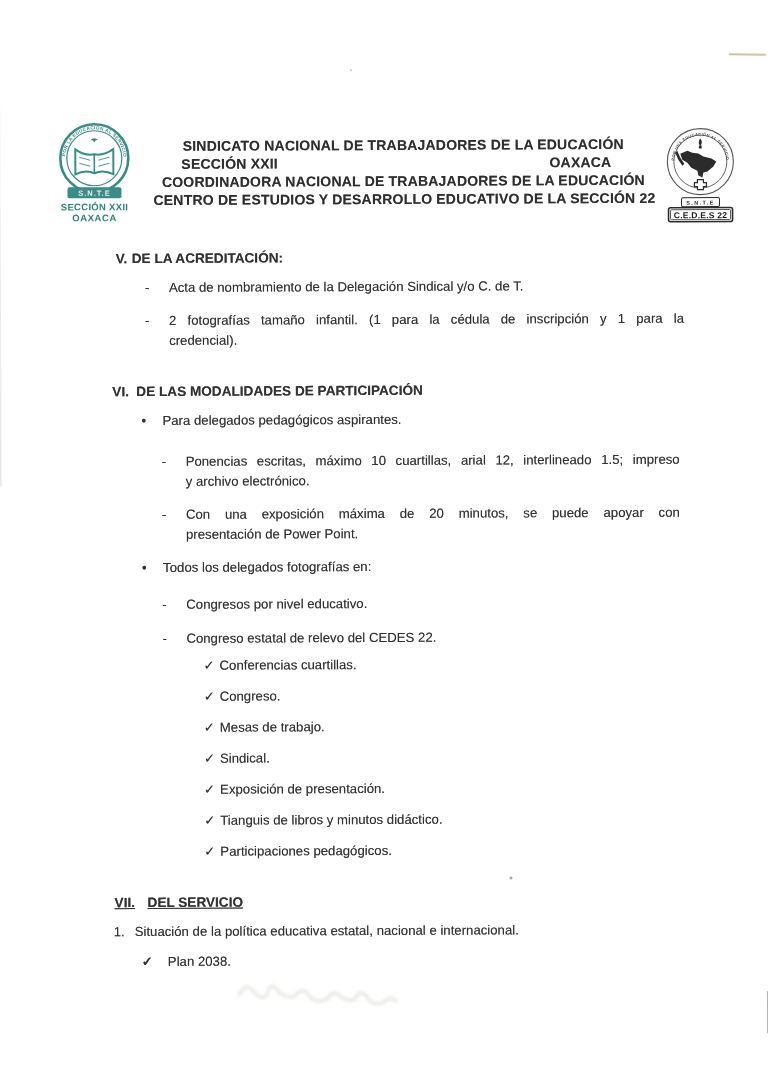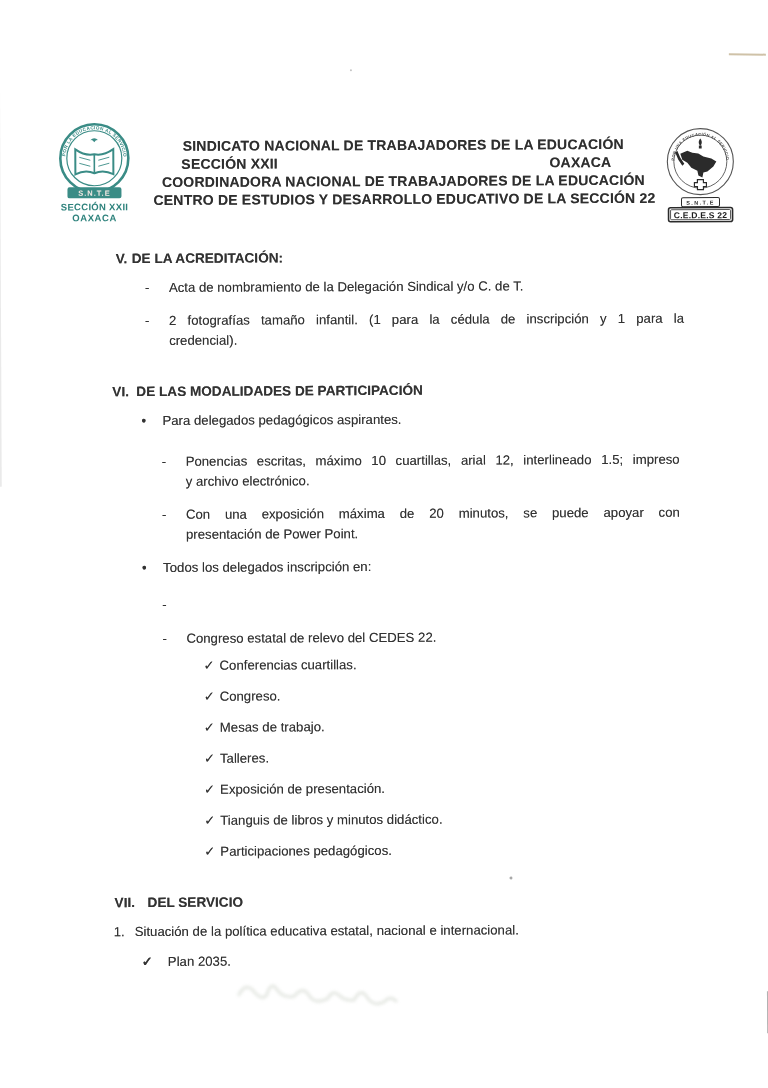--- a/index.html
+++ b/index.html
@@ -147,25 +147,26 @@
   <div class="abs item bodytxt" style="left:162px;top:504px;">
     <span class="marker" style="width:24px;">-</span>
     <span class="lines" style="width:494px;">
       <span class="line just">Con una exposición máxima de 20 minutos, se puede apoyar con</span>
       <span class="line">presentación de Power Point.</span>
     </span>
   </div>
 
   <div class="abs item bodytxt" style="left:142px;top:557px;">
     <span class="marker" style="width:21px;">•</span>
-    <span class="txt">Todos los delegados inscripción en:</span>
+    <span class="txt">Todos los delegados fotografías en:</span>
   </div>
 
   <div class="abs item bodytxt" style="left:162px;top:594px;">
     <span class="marker" style="width:24px;">-</span>
+    <span class="txt">Congresos por nivel educativo.</span>
   </div>
 
   <div class="abs item bodytxt" style="left:162px;top:628px;">
     <span class="marker" style="width:24px;">-</span>
     <span class="txt">Congreso estatal de relevo del CEDES 22.</span>
   </div>
 
   <div class="abs item bodytxt check-item" style="left:203px;top:655px;">
     <span class="marker">✓</span>
     <span class="txt">Conferencias cuartillas.</span>
@@ -173,48 +174,48 @@
   <div class="abs item bodytxt check-item" style="left:203px;top:686px;">
     <span class="marker">✓</span>
     <span class="txt">Congreso.</span>
   </div>
   <div class="abs item bodytxt check-item" style="left:203px;top:717px;">
     <span class="marker">✓</span>
     <span class="txt">Mesas de trabajo.</span>
   </div>
   <div class="abs item bodytxt check-item" style="left:203px;top:748px;">
     <span class="marker">✓</span>
-    <span class="txt">Talleres.</span>
+    <span class="txt">Sindical.</span>
   </div>
   <div class="abs item bodytxt check-item" style="left:203px;top:779px;">
     <span class="marker">✓</span>
     <span class="txt">Exposición de presentación.</span>
   </div>
   <div class="abs item bodytxt check-item" style="left:203px;top:810px;">
     <span class="marker">✓</span>
     <span class="txt">Tianguis de libros y minutos didáctico.</span>
   </div>
   <div class="abs item bodytxt check-item" style="left:203px;top:841px;">
     <span class="marker">✓</span>
     <span class="txt">Participaciones pedagógicos.</span>
   </div>
 
-  <div class="abs sec-heading" style="left:113px;top:894px;">
+  <div class="abs sec-heading" style="left:113px;top:894px;text-decoration:underline;">
     <span class="sec-label" style="width:33px;">VII.</span>
     <span>DEL SERVICIO</span>
   </div>
 
   <div class="abs item bodytxt" style="left:112px;top:921px;">
     <span class="marker" style="width:21px;">1.</span>
     <span class="txt">Situación de la política educativa estatal, nacional e internacional.</span>
   </div>
 
   <div class="abs item bodytxt" style="left:140px;top:951px;">
     <span class="marker" style="width:26px;font-weight:bold;">✓</span>
-    <span class="txt">Plan 2035.</span>
+    <span class="txt">Plan 2038.</span>
   </div>
 
   <div class="artifact" style="left:352px;top:69px;width:2px;height:2px;border-radius:50%;background:#8a8a8a;opacity:.5;"></div>
   <div class="artifact" style="left:508px;top:877px;width:3px;height:3px;border-radius:50%;background:#6f6f6f;opacity:.6;"></div>
   <div class="artifact" style="left:731px;top:55px;width:37px;height:2px;background:#a89060;opacity:.55;transform:rotate(1deg);"></div>
   <div class="artifact" style="left:0;top:55px;width:2px;height:430px;background:#b5b5b5;opacity:.28;"></div>
   <div class="artifact" style="left:765px;top:993px;width:2px;height:42px;background:#555;opacity:.45;"></div>
 
   <svg class="ghost" width="230" height="45" viewBox="0 0 230 45">
     <path d="M12,24 q7,-13 15,-3 t13,3 q4,-14 10,-5 t17,7 q9,-11 15,-1 t19,3 q5,-9 11,-3 t15,5 q7,-13 13,-3 t17,5 q6,-7 12,-1" fill="none" stroke="#c3c9bd" stroke-width="3.4" stroke-linecap="round" opacity="0.75"></path>

